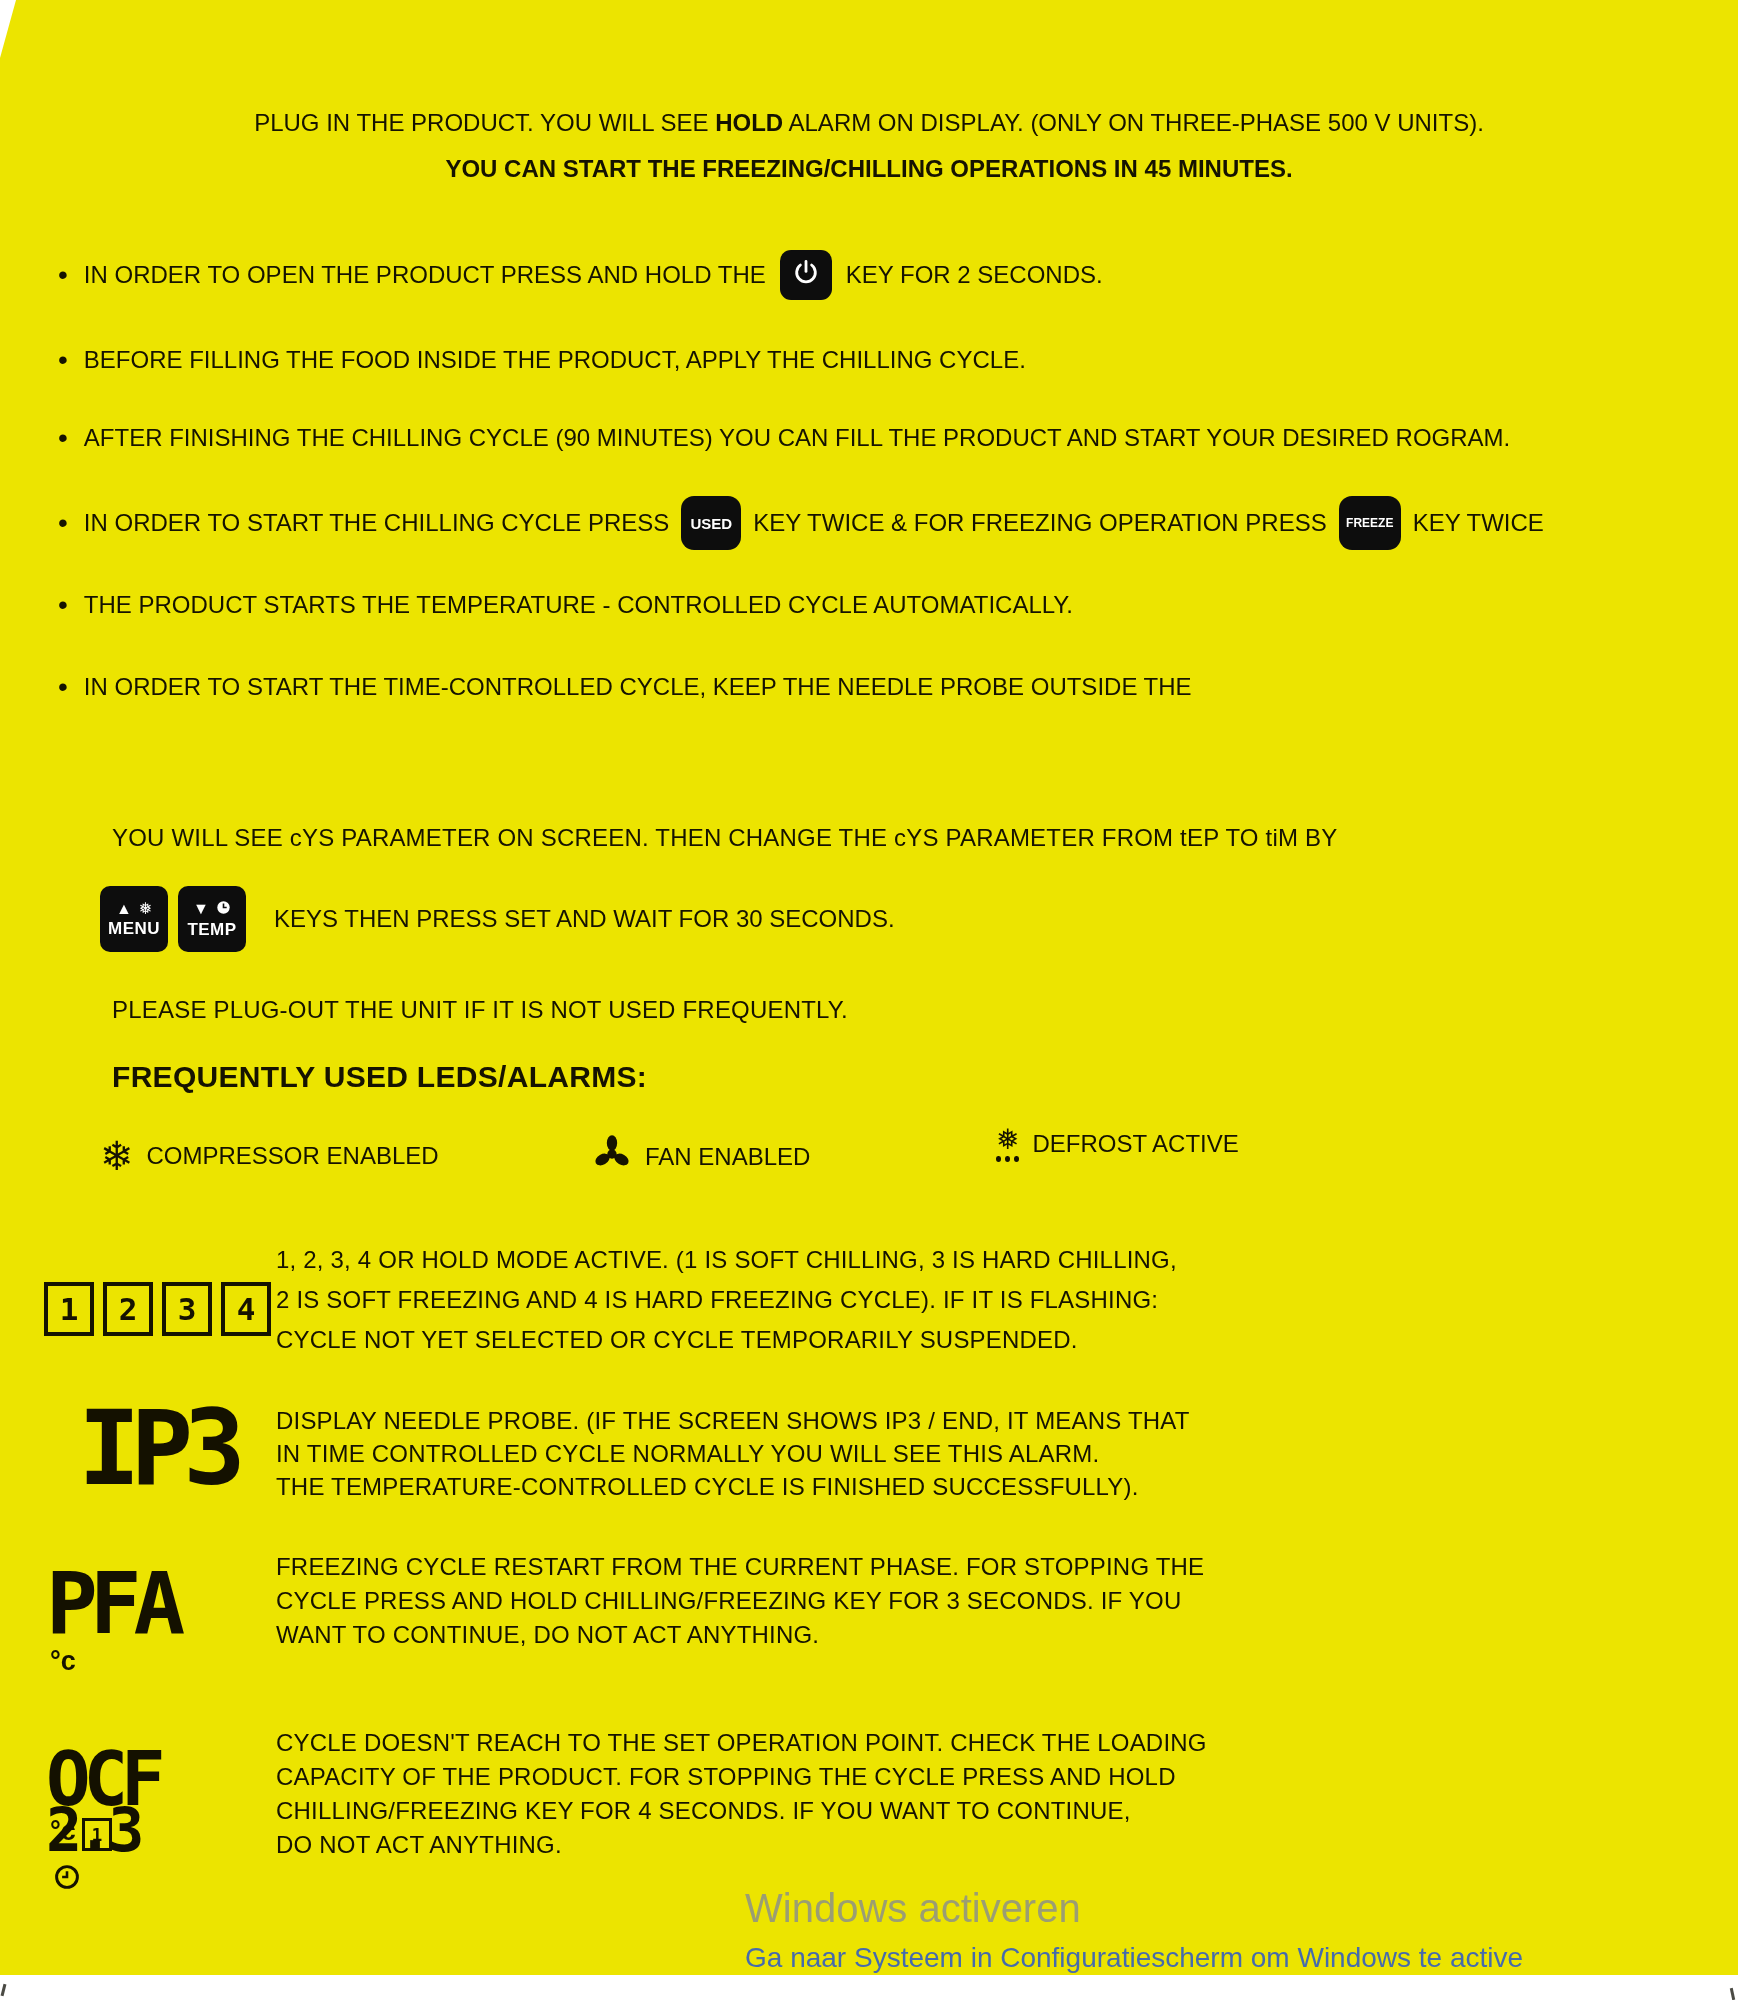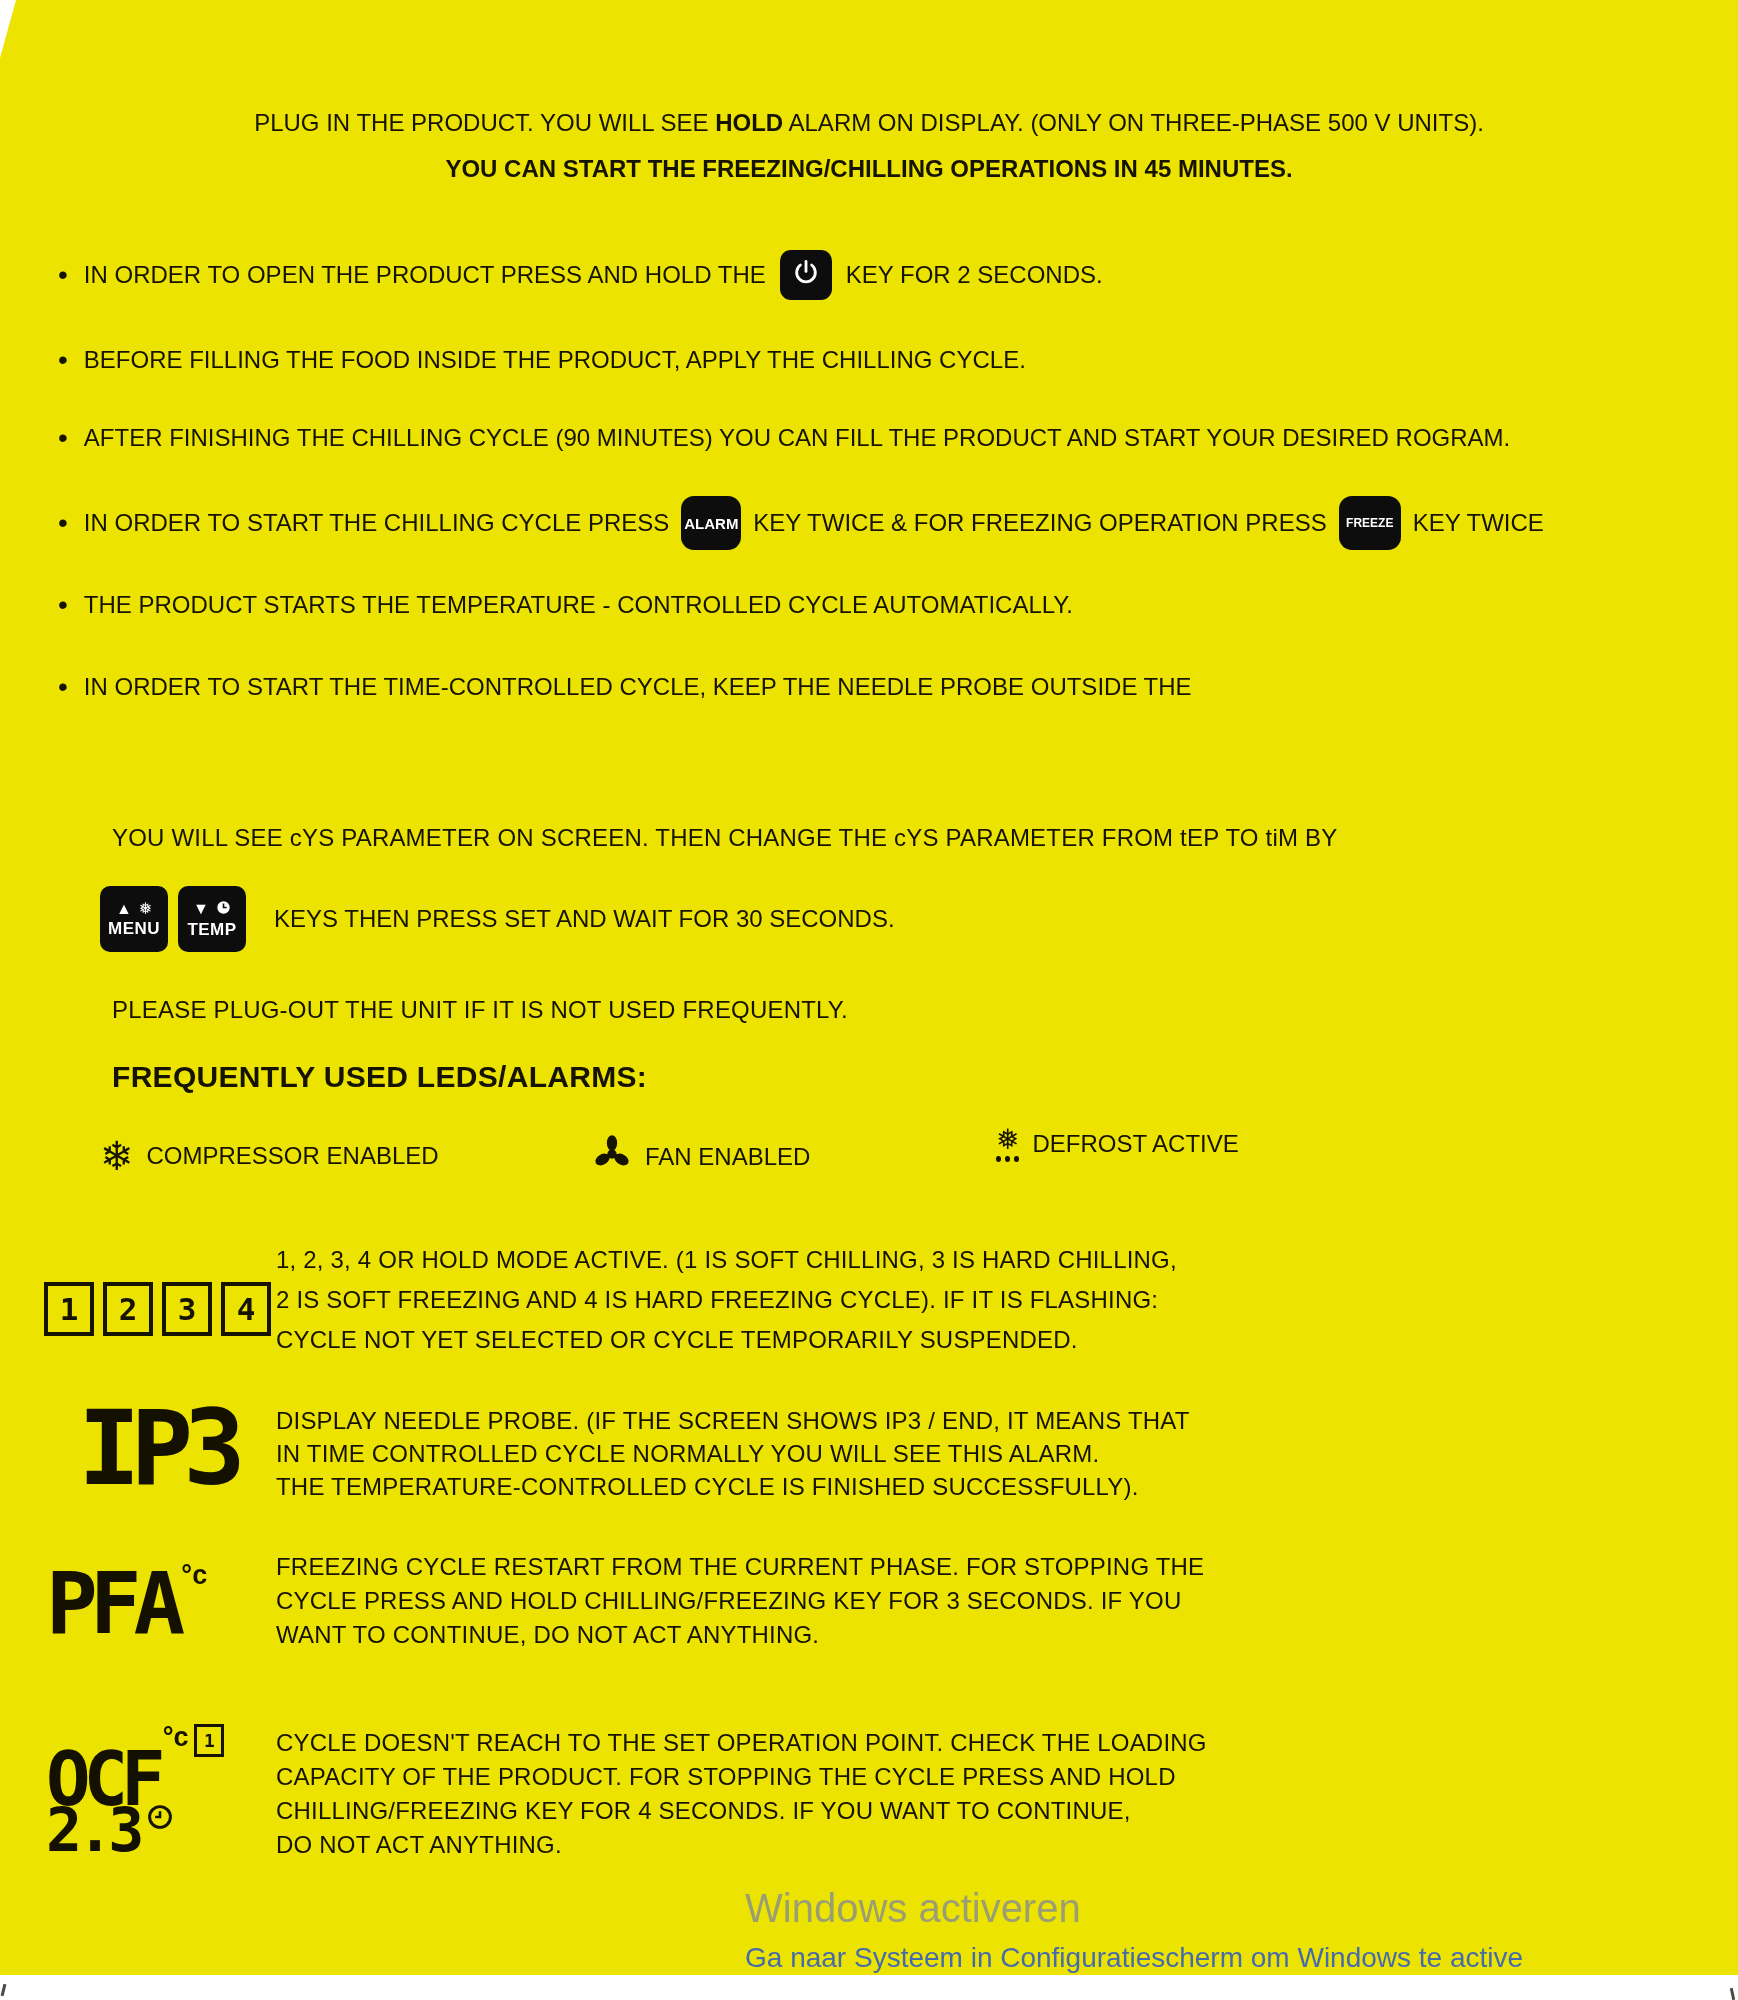--- a/index.html
+++ b/index.html
@@ -34,21 +34,21 @@
   .defrost-wrap .flake{font-size:28px;}
   .drops{display:flex;gap:4px;}
   .drops i{width:5px;height:6px;border-radius:50% 50% 60% 60%;background:#161300;display:block;}
   .modes{position:absolute;left:44px;top:1282px;display:flex;gap:9px;}
   .mode-box{width:42px;height:46px;border:4px solid #161300;display:flex;align-items:center;justify-content:center;
     font-family:"DejaVu Sans Mono", monospace;font-weight:bold;font-size:31px;}
   .desc{position:absolute;left:276px;font-size:24px;letter-spacing:0.2px;}
   .desc div{white-space:nowrap;}
   .seg{font-family:"DejaVu Sans Mono", monospace;font-weight:bold;color:#141100;line-height:1;text-align:right;}
   .seg-ip3{position:absolute;left:78px;top:1396px;font-size:104px;letter-spacing:-10px;}
-  .seg-row{position:absolute;display:flex;align-items:flex-start;}
+  .seg-row{position:absolute;display:flex;align-items:flex-start;flex-direction:column;}
   .seg-pfa{left:46px;top:1560px;}
   .seg-pfa .seg{font-size:86px;letter-spacing:-8px;}
   .seg-ocf{left:46px;top:1722px;}
   .seg-ocf .seg{font-size:74px;letter-spacing:-7px;margin-top:20px;}
   .sup{display:flex;align-items:flex-start;gap:6px;margin-left:4px;margin-top:2px;}
   .unit{font-size:27px;font-weight:bold;line-height:1;}
   .badge{width:24px;height:27px;border:3px solid #161300;display:flex;align-items:center;justify-content:center;
     font-family:"DejaVu Sans Mono", monospace;font-weight:bold;font-size:18px;line-height:1;}
   .seg-23{left:46px;top:1800px;align-items:flex-start;}
   .seg-23 .seg{font-size:60px;letter-spacing:-5px;}
@@ -93,21 +93,21 @@
 
   <div class="bullet" style="top:424px">
     <span class="dot">•</span>
     <span>AFTER FINISHING THE CHILLING CYCLE (90 MINUTES) YOU CAN FILL THE PRODUCT AND START YOUR DESIRED ROGRAM.</span>
   </div>
 
   <div class="bullet" style="top:496px">
     <span class="dot">•</span>
     <span>IN ORDER TO START THE CHILLING CYCLE PRESS</span>
     <span class="key key-chill">
-        <span>ALARM</span>
+        <span>USED</span>
       </span>
     <span>KEY TWICE &amp; FOR FREEZING OPERATION PRESS</span>
     <span class="key key-freeze">
         <span>FREEZE</span>
       </span>
     <span>KEY TWICE</span>
   </div>
 
   <div class="bullet" style="top:591px">
     <span class="dot">•</span>

